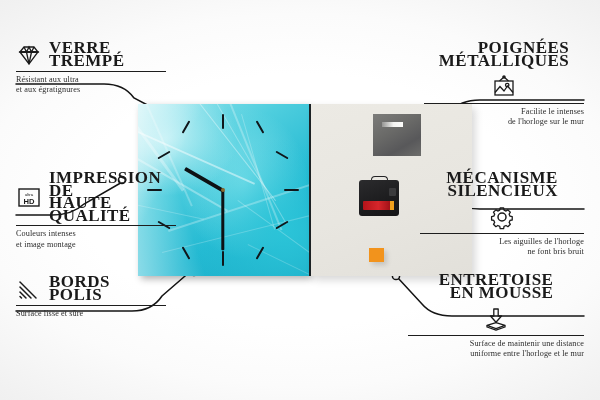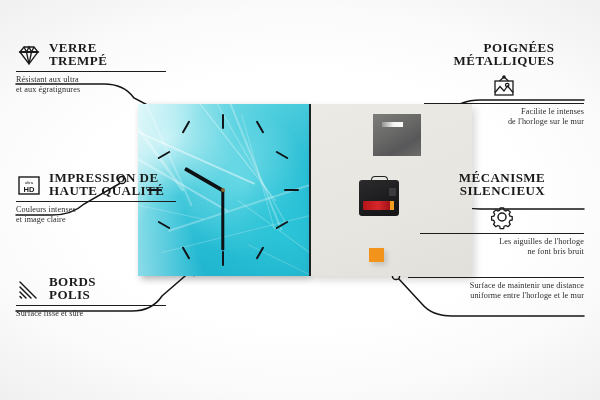--- a/index.html
+++ b/index.html
@@ -14,21 +14,21 @@
       radial-gradient(ellipse 520px 300px at 300px 200px,#ffffff 0%,#ffffff 42%,#fbfbfb 62%,#f1f1f1 85%,#ececec 100%);
   }
   
   #wires{position:absolute;left:0;top:0;width:600px;height:400px;pointer-events:none;}
   
   .feat{position:absolute;}
   .feat .hrow{display:flex;align-items:center;gap:7px;}
   .feat.right .hrow{flex-direction:column;justify-content:flex-end;}
   .ttl{
     font-family:"Liberation Serif", serif;
-    font-weight:700;font-size:13px;line-height:12.6px;
+    font-weight:700;font-size:17px;line-height:12.6px;
     letter-spacing:.45px;color:#1a1a1a;text-transform:uppercase;
     white-space:pre-line;
   }
   .feat.left .ttl{text-align:left;}
   .feat.right .ttl{text-align:right;}
   .rule{height:1px;background:#1d1d1d;margin:3px 0 3px 0;}
   .sub{
     font-family:"Liberation Serif", serif;
     font-size:8.2px;line-height:10.2px;color:#2c2c2c;
     white-space:pre-line;letter-spacing:.1px;
@@ -185,21 +185,21 @@
           <rect x="3" y="5" width="20" height="17" fill="none" stroke="#1a1a1a" stroke-width="1.4"></rect>
           <text x="13" y="12.4" font-family="Liberation Sans, sans-serif" font-size="4.4" fill="#1a1a1a" text-anchor="middle">ultra</text>
           <text x="13" y="19.6" font-family="Liberation Sans, sans-serif" font-size="7.6" font-weight="bold" fill="#1a1a1a" text-anchor="middle">HD</text>
         </svg>
       </span>
       <span class="ttl">IMPRESSION DE
 HAUTE QUALITÉ</span>
     </div>
     <div class="rule"></div>
     <div class="sub">Couleurs intenses
-et image claire</div>
+et image montage</div>
   </div>
 
   <div class="feat left" style="left:16px;top:276px;width:150px;">
     <div class="hrow">
       <span class="ico">
         <svg viewBox="0 0 26 26" width="26" height="26" stroke="#1a1a1a" stroke-width="1.5" stroke-linecap="round">
           <path d="M4 6 L20 22"></path>
           <path d="M4 11 L15 22"></path>
           <path d="M4 16 L10 22"></path>
           <path d="M4 20.5 L5.5 22"></path>
@@ -241,18 +241,29 @@
           <circle cx="13" cy="13" r="4"></circle>
         </svg>
       </span>
     </div>
     <div class="rule"></div>
     <div class="sub">Les aiguilles de l'horloge
 ne font bris bruit</div>
   </div>
 
   <div class="feat right" style="left:408px;top:274px;width:176px;">
+    <div class="hrow">
+      <span class="ttl">ENTRETOISE
+EN MOUSSE</span>
+      <span class="ico">
+        <svg viewBox="0 0 26 26" width="26" height="26" fill="none" stroke="#1a1a1a" stroke-width="1.3" stroke-linejoin="round">
+          <path d="M10.8 3 h4.4 v7 h3.3 L13 16.2 L7.5 10 h3.3 z"></path>
+          <path d="M13 16.6 L22 19.4 L13 22.6 L4 19.4 Z"></path>
+          <path d="M4 19.4 v1.6 L13 24.2 L22 21 v-1.6"></path>
+        </svg>
+      </span>
+    </div>
     <div class="rule"></div>
     <div class="sub">Surface de maintenir une distance
 uniforme entre l'horloge et le mur</div>
   </div>
 
 </div>
 
 </body></html>

